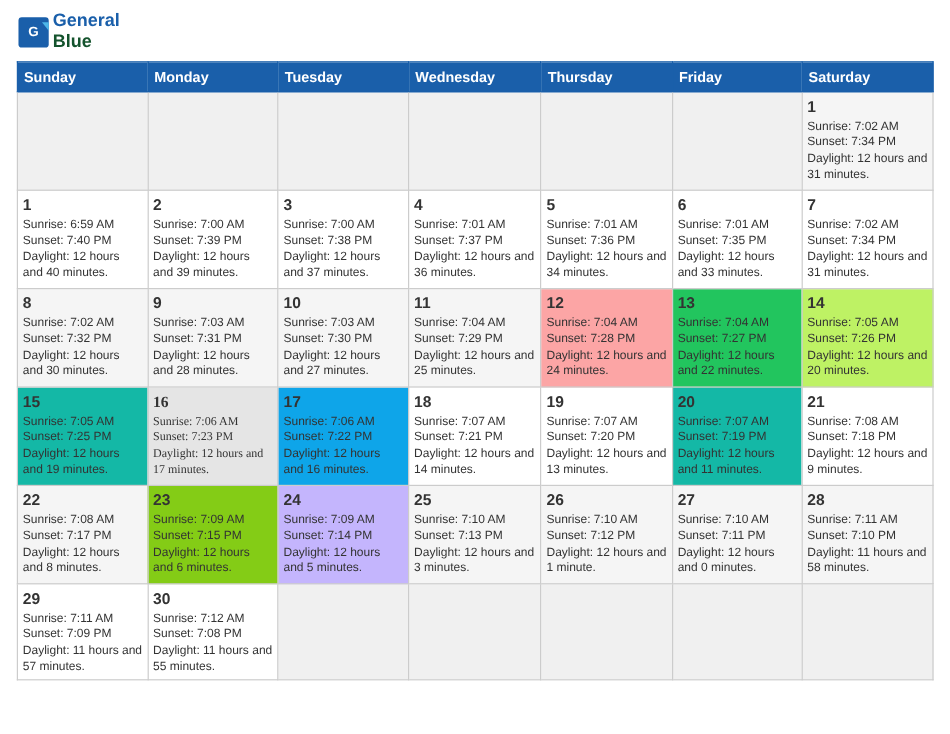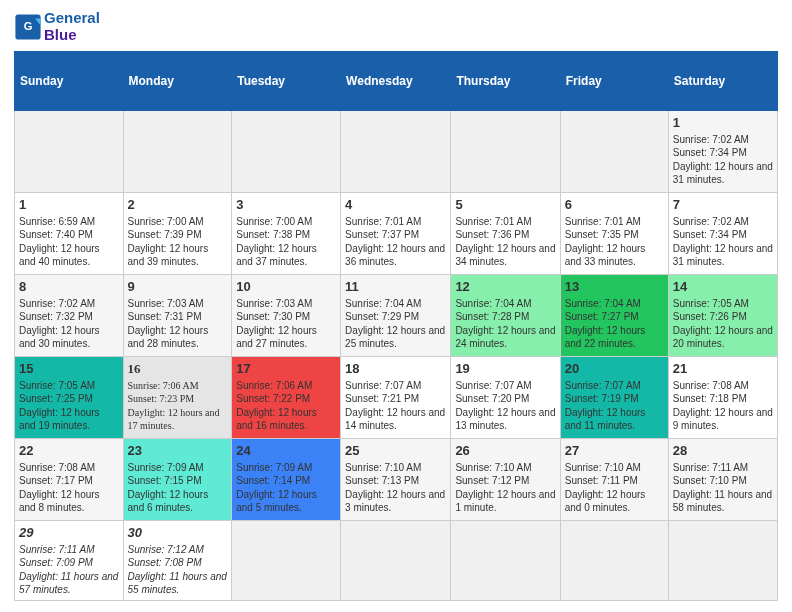--- a/index.html
+++ b/index.html
@@ -44,21 +44,21 @@
     }
     .calendar-table {
       width: 100%;
       border-collapse: collapse;
       font-size: 10.5px;
     }
     .calendar-table th {
       background-color: #1a5faa;
       color: white;
       text-align: left;
-      padding: 22px 5px;
+      padding: 5px 5px;
       font-size: 12px;
       font-weight: bold;
       border: 1px solid #1a5faa;
     }
     .calendar-table td {
       border: 1px solid #ccc;
       vertical-align: top;
       padding: 3px 4px;
       width: 113px;
       height: 82px;
@@ -77,37 +77,36 @@
       font-size: 13px;
       font-weight: bold;
       display: block;
       margin-bottom: 1px;
     }
     .empty-cell {
       background: #f0f0f0 !important;
     }
     .last-row td {
       height: 68px;
-      font-style: italic;
     }
   </style>
 </head>
 <body>
 
 <div class="page">
   <div class="header">
     <div class="logo">
       <svg class="logo-icon" viewBox="0 0 40 40">
         <rect x="2" y="2" width="36" height="36" rx="4" fill="#1a5faa"></rect>
         <text x="20" y="24" text-anchor="middle" fill="white" font-size="16" font-weight="bold" font-family="Arial">G</text>
         <polygon points="30,8 38,8 38,18" fill="#4db6e8"></polygon>
       </svg>
       <div>
         <div style="font-size:15px;font-weight:bold;color:#1a5faa;line-height:1.1;">General</div>
-        <div style="font-size:15px;font-weight:bold;color:#4c1d95;line-height:1.1;">Blue</div>
+        <div style="font-size:15px;font-weight:bold;color:#14532d;line-height:1.1;">Blue</div>
       </div>
     </div>
     <div class="title-block">
       <div class="month-title"></div>
       <div class="subtitle"></div>
     </div>
   </div>
 
   <table class="calendar-table">
     <thead>
@@ -198,53 +197,53 @@
             <div>Sunrise: 7:03 AM</div>
             <div>Sunset: 7:30 PM</div>
             <div>Daylight: 12 hours and 27 minutes.</div>
           </td>
           <td style="background-color: rgb(245, 245, 245);">
             <span class="day-num">11</span>
             <div>Sunrise: 7:04 AM</div>
             <div>Sunset: 7:29 PM</div>
             <div>Daylight: 12 hours and 25 minutes.</div>
           </td>
-          <td style="background-color: #86efac;">
+          <td style="background-color: #fca5a5;">
             <span class="day-num">12</span>
             <div>Sunrise: 7:04 AM</div>
             <div>Sunset: 7:28 PM</div>
             <div>Daylight: 12 hours and 24 minutes.</div>
           </td>
           <td style="background-color: #22c55e;">
             <span class="day-num">13</span>
             <div>Sunrise: 7:04 AM</div>
             <div>Sunset: 7:27 PM</div>
             <div>Daylight: 12 hours and 22 minutes.</div>
           </td>
-          <td style="background-color: #86efac;">
+          <td style="background-color: #bef264;">
             <span class="day-num">14</span>
             <div>Sunrise: 7:05 AM</div>
             <div>Sunset: 7:26 PM</div>
             <div>Daylight: 12 hours and 20 minutes.</div>
           </td>
         </tr>
         <tr>
           <td style="background-color: #14b8a6;">
             <span class="day-num">15</span>
             <div>Sunrise: 7:05 AM</div>
             <div>Sunset: 7:25 PM</div>
             <div>Daylight: 12 hours and 19 minutes.</div>
           </td>
           <td style="background-color: #e5e5e5; font-family: Liberation Serif, serif;">
             <span class="day-num">16</span>
             <div>Sunrise: 7:06 AM</div>
             <div>Sunset: 7:23 PM</div>
             <div>Daylight: 12 hours and 17 minutes.</div>
           </td>
-          <td style="background-color: #ef4444;">
+          <td style="background-color: #0ea5e9;">
             <span class="day-num">17</span>
             <div>Sunrise: 7:06 AM</div>
             <div>Sunset: 7:22 PM</div>
             <div>Daylight: 12 hours and 16 minutes.</div>
           </td>
           <td style="background-color: rgb(255, 255, 255);">
             <span class="day-num">18</span>
             <div>Sunrise: 7:07 AM</div>
             <div>Sunset: 7:21 PM</div>
             <div>Daylight: 12 hours and 14 minutes.</div>
@@ -268,27 +267,27 @@
             <div>Daylight: 12 hours and 9 minutes.</div>
           </td>
         </tr>
         <tr>
           <td style="background-color: rgb(245, 245, 245);">
             <span class="day-num">22</span>
             <div>Sunrise: 7:08 AM</div>
             <div>Sunset: 7:17 PM</div>
             <div>Daylight: 12 hours and 8 minutes.</div>
           </td>
-          <td style="background-color: #5eead4;">
+          <td style="background-color: #84cc16;">
             <span class="day-num">23</span>
             <div>Sunrise: 7:09 AM</div>
             <div>Sunset: 7:15 PM</div>
             <div>Daylight: 12 hours and 6 minutes.</div>
           </td>
-          <td style="background-color: #3b82f6;">
+          <td style="background-color: #c4b5fd;">
             <span class="day-num">24</span>
             <div>Sunrise: 7:09 AM</div>
             <div>Sunset: 7:14 PM</div>
             <div>Daylight: 12 hours and 5 minutes.</div>
           </td>
           <td style="background-color: rgb(245, 245, 245);">
             <span class="day-num">25</span>
             <div>Sunrise: 7:10 AM</div>
             <div>Sunset: 7:13 PM</div>
             <div>Daylight: 12 hours and 3 minutes.</div>

